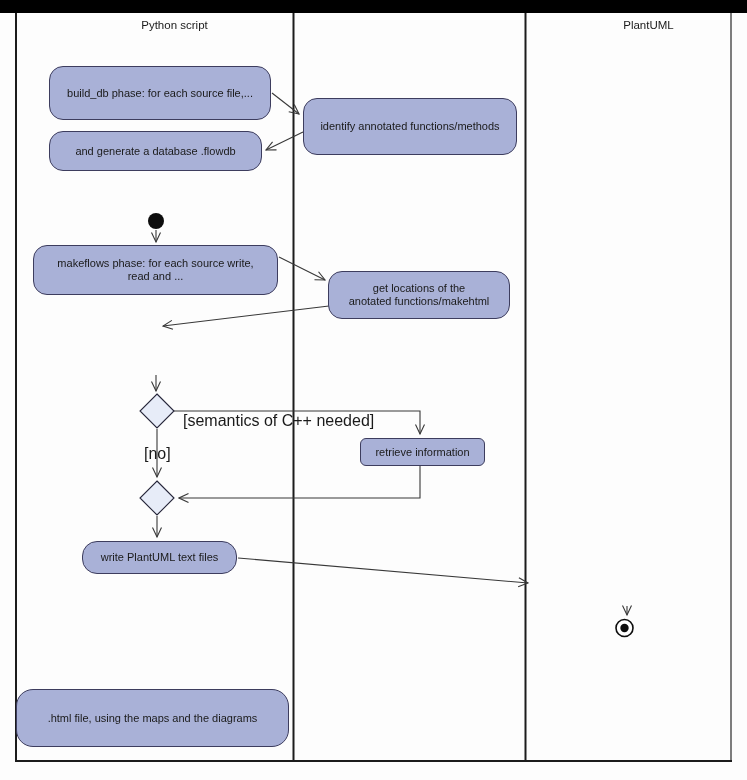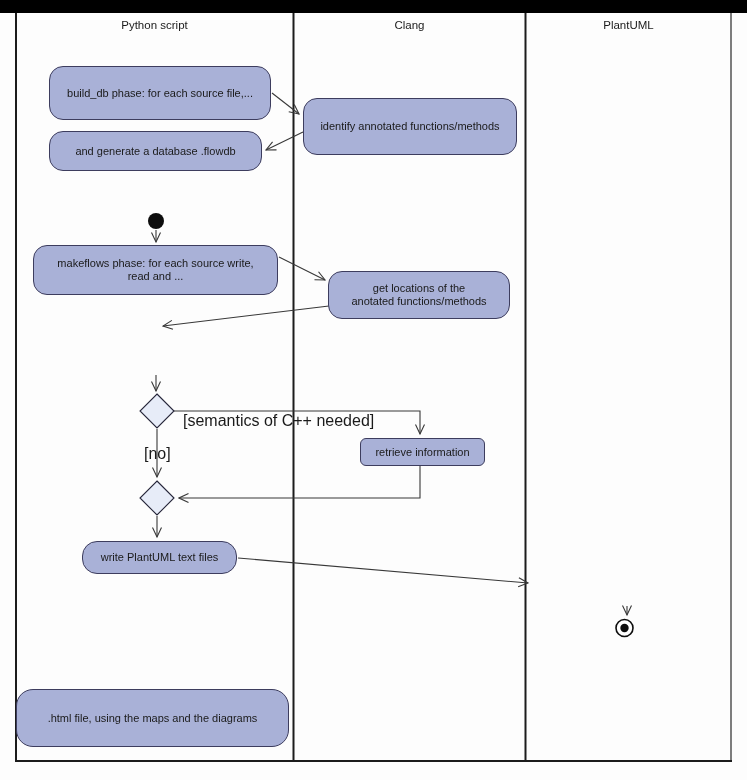--- a/index.html
+++ b/index.html
@@ -20,21 +20,21 @@
   .lane-line{stroke:var(--lane-border,#1c1c1c);stroke-width:2;}
   .right-line{stroke:var(--right-border,#7d7d7d);stroke-width:2;}
   .arrow{stroke:var(--line-color,#383838);stroke-width:1.1;fill:none;}
   .arrowhead{stroke:var(--line-color,#383838);stroke-width:1.1;fill:none;}
   .diamond{fill:var(--diamond-fill,#e7ecf8);stroke:#26263a;stroke-width:1.1;}
   .start-dot{fill:#0d0d0d;}
   .end-outer{fill:#ffffff;stroke:#0d0d0d;stroke-width:1.6;}
   .end-inner{fill:#0d0d0d;}
   .lane-header{
     position:absolute;top:19px;height:14px;
-    text-align:center;font-size:11.5px;color:var(--text,#1a1a1a);
+    text-align:center;font-size:11.5px;color:var(--text,#1a1a1a);padding-left:20px;
   }
   .node{
     position:absolute;box-sizing:border-box;
     background:var(--node-fill,#a9b1d7);
     border:1.4px solid var(--node-border,#3d3d5e);
     border-radius:14px;
     display:flex;flex-direction:column;align-items:center;justify-content:center;
     font-size:11px;line-height:13px;color:var(--text,#1a1a1a);
     text-align:center;padding:8px;
   }
@@ -77,21 +77,20 @@
     <polyline class="arrow" marker-end="url(#arrow)" points="627,606 627,615"></polyline>
 
     <circle class="start-dot" cx="156" cy="221" r="8"></circle>
     <polygon class="diamond" points="157,394 174,411 157,428 140,411"></polygon>
     <polygon class="diamond" points="157,481 174,498 157,515 140,498"></polygon>
     <circle class="end-outer" cx="624.5" cy="628" r="8.5"></circle>
     <circle class="end-inner" cx="624.5" cy="628" r="4.2"></circle>
   </svg>
 
   <div class="lane-header" style="left:16px;width:277px;">Python script</div>
-  <div class="lane-header" style="left:294px;width:231px;">Clang</div>
   <div class="lane-header" style="left:526px;width:205px;">PlantUML</div>
 
   <div class="node" style="left:49px;top:66px;width:222px;height:54px;">
     <span>build_db phase: for each source file,...</span>
   </div>
 
   <div class="node" style="left:303px;top:98px;width:214px;height:57px;">
     <span>identify annotated functions/methods</span>
   </div>
 
@@ -99,21 +98,21 @@
     <span>and generate a database .flowdb</span>
   </div>
 
   <div class="node" style="left:33px;top:245px;width:245px;height:50px;">
     <span>makeflows phase: for each source write,</span>
     <span>read and ...</span>
   </div>
 
   <div class="node" style="left:328px;top:271px;width:182px;height:48px;">
     <span>get locations of the</span>
-    <span>anotated functions/methods</span>
+    <span>anotated functions/makehtml</span>
   </div>
 
 
   <div class="node" style="left:360px;top:438px;width:125px;height:28px;border-radius:6px;">
     <span>retrieve information</span>
   </div>
 
   <div class="node" style="left:82px;top:541px;width:155px;height:33px;border-radius:15px;">
     <span>write PlantUML text files</span>
   </div>

